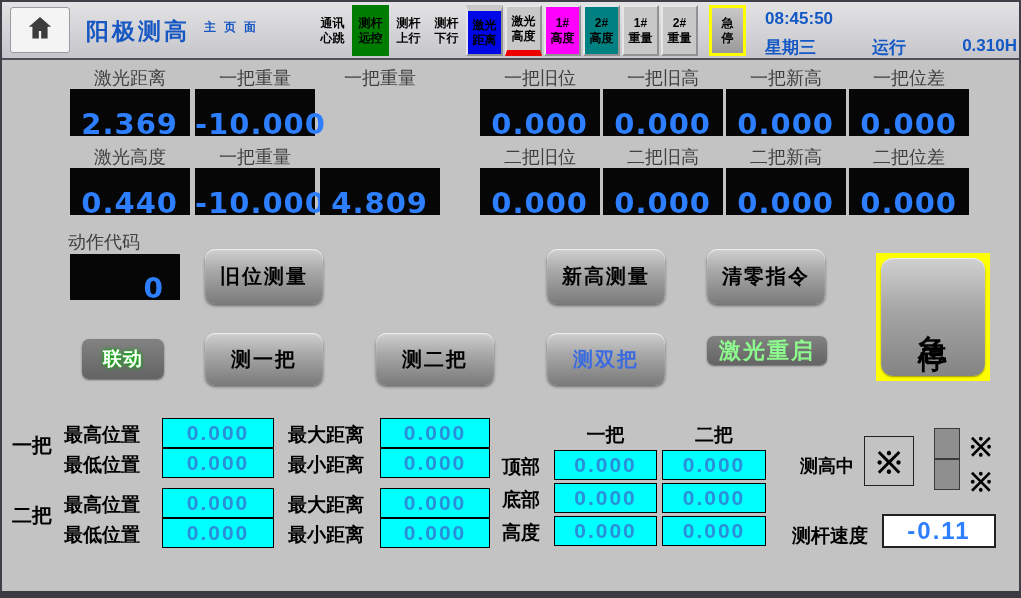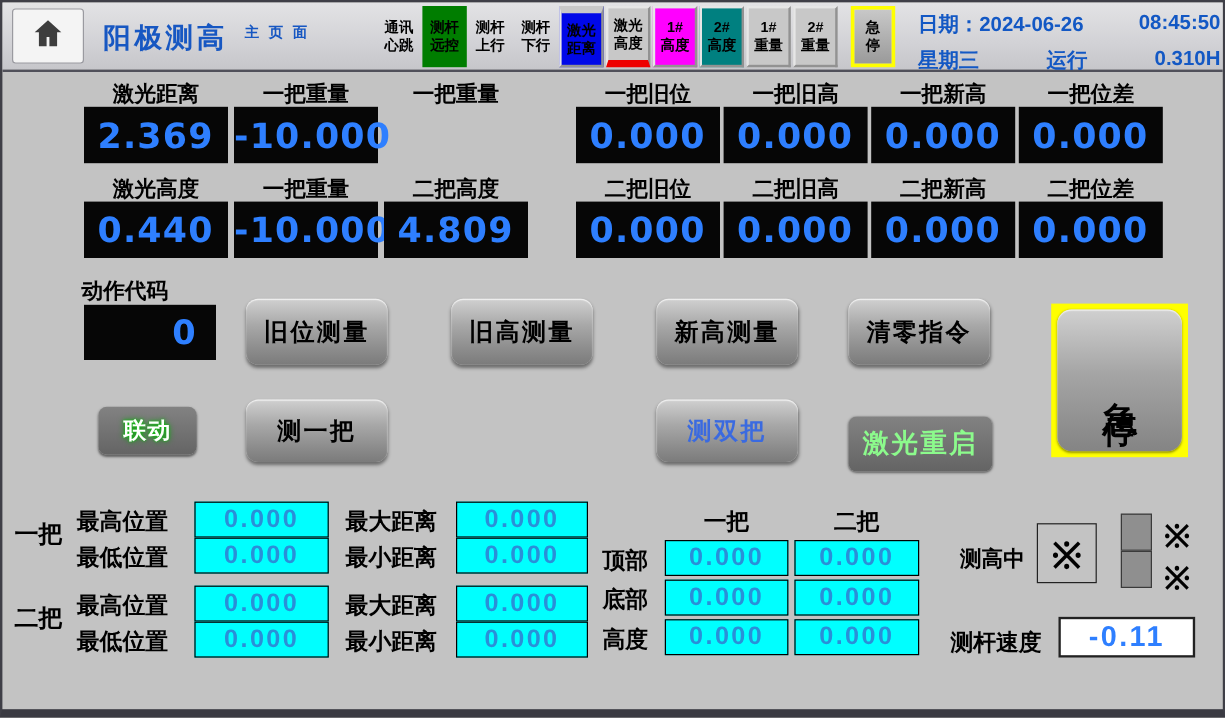--- a/index.html
+++ b/index.html
@@ -29,25 +29,25 @@
   .nav-redline { border-bottom:6px solid #ee0000; }
   .nav-magenta { background:#ff00ff; }
   .nav-teal    { background:#008080; }
   .nav-estop   { margin-left:9px; border:3px solid #ffff00; background:linear-gradient(180deg,#c8c8c8,#9a9a9a); }
   .datebox { position:absolute; left:763px; top:7px; width:252px; color:#1358c4;
              font-size:17px; font-weight:bold; }
   .dateline1 { display:flex; justify-content:space-between; }
   .dateline2 { display:flex; justify-content:space-between; margin-top:7px; }
 
   
-  .rlabel { position:absolute; width:120px; text-align:center; color:#000000;
-            font-weight:bold; font-size:18px; }
+  .rlabel { position:absolute; width:120px; text-align:center; color:#404040;
+            font-weight:normal; font-size:18px; }
   .seg { position:absolute; width:120px; height:47px; background:#060606;
          color:#2e7fff; font-size:29px; font-weight:bold; text-align:right;
-         padding:7px 12px 0 0; letter-spacing:1px; font-family:"DejaVu Sans", sans-serif; }
+         padding:18px 12px 0 0; letter-spacing:1px; font-family:"DejaVu Sans", sans-serif; }
 
   
   .gbtn { position:absolute; display:flex; align-items:center; justify-content:center;
           background:linear-gradient(180deg,#d0d0d0 0%,#a8a8a8 40%,#8b8b8b 78%,#7b7b7b 100%);
           border:none; border-radius:10px; box-shadow:0 2px 3px rgba(0,0,0,.45),
           inset 0 1px 1px rgba(255,255,255,.75); font-size:20px; font-weight:bold;
           color:#000; letter-spacing:2px; cursor:pointer; font-family:inherit; }
   .btn-blue-text { color:#3a6ae0; }
   .btn-dark { background:linear-gradient(180deg,#828282,#646464); border-radius:7px;
               box-shadow:0 1px 2px rgba(0,0,0,.5); }
@@ -115,21 +115,20 @@
       <div class="nav-btn nav-framed">1#
 重量</div>
       <div class="nav-btn nav-framed">2#
 重量</div>
       <div class="nav-btn nav-estop">急
 停</div>
     </div>
 
     <div class="datebox">
       <div class="dateline1">
-        <span>日期：2024-06-26</span>
         <span>08:45:50</span>
       </div>
       <div class="dateline2">
         <span>星期三</span>
         <span>运行</span>
         <span>0.310H</span>
       </div>
     </div>
   </div>
 
@@ -143,52 +142,51 @@
 
   <div class="seg" style="left:68px;top:87px">2.369</div>
   <div class="seg" style="left:193px;top:87px">-10.000</div>
   <div class="seg" style="left:478px;top:87px">0.000</div>
   <div class="seg" style="left:601px;top:87px">0.000</div>
   <div class="seg" style="left:724px;top:87px">0.000</div>
   <div class="seg" style="left:847px;top:87px">0.000</div>
 
   <div class="rlabel" style="left:68px;top:143px">激光高度</div>
   <div class="rlabel" style="left:193px;top:143px">一把重量</div>
-  <div class="rlabel" style="left:318px;top:143px">二把高度</div>
   <div class="rlabel" style="left:478px;top:143px">二把旧位</div>
   <div class="rlabel" style="left:724px;top:143px">二把新高</div>
   <div class="rlabel" style="left:601px;top:143px">二把旧高</div>
   <div class="rlabel" style="left:847px;top:143px">二把位差</div>
 
   <div class="seg" style="left:68px;top:166px">0.440</div>
   <div class="seg" style="left:193px;top:166px">-10.000</div>
   <div class="seg" style="left:318px;top:166px">4.809</div>
   <div class="seg" style="left:478px;top:166px">0.000</div>
   <div class="seg" style="left:601px;top:166px">0.000</div>
   <div class="seg" style="left:724px;top:166px">0.000</div>
   <div class="seg" style="left:847px;top:166px">0.000</div>
 
   <div class="rlabel" style="left:50px;top:228px;text-align:left;padding-left:16px">动作代码</div>
   <div class="seg" style="left:68px;top:252px;width:110px;height:46px;font-size:28px;padding-right:16px">0</div>
 
   <button class="gbtn" style="left:203px;top:247px;width:118px;height:55px">旧位测量</button>
-  <button class="gbtn" style="left:374px;top:247px;width:118px;height:55px">旧高测量</button>
   <button class="gbtn" style="left:545px;top:247px;width:118px;height:55px">新高测量</button>
   <button class="gbtn" style="left:705px;top:247px;width:118px;height:55px">清零指令</button>
 
   <div class="estop-wrap">
     <div class="estop-inner">
       <span class="estop-text">急停</span>
     </div>
   </div>
 
   <button class="gbtn btn-dark linkage" style="left:80px;top:337px;width:82px;height:40px">联动</button>
   <button class="gbtn" style="left:203px;top:331px;width:118px;height:52px">测一把</button>
+  <button class="gbtn" style="left:374px;top:331px;width:118px;height:52px">测二把</button>
   <button class="gbtn btn-blue-text" style="left:545px;top:331px;width:118px;height:52px">测双把</button>
-  <button class="gbtn btn-dark laser-restart" style="left:705px;top:345px;width:120px;height:46px">激光重启</button>
+  <button class="gbtn btn-dark laser-restart" style="left:705px;top:334px;width:120px;height:29px">激光重启</button>
 
   <div class="blabel" style="left:10px;top:430px;font-size:20px">一把</div>
   <div class="blabel" style="left:62px;top:420px">最高位置</div>
   <div class="cyan" style="left:160px;top:416px;width:112px">0.000</div>
   <div class="blabel" style="left:286px;top:420px">最大距离</div>
   <div class="cyan" style="left:378px;top:416px;width:110px">0.000</div>
   <div class="blabel" style="left:62px;top:450px">最低位置</div>
   <div class="cyan" style="left:160px;top:446px;width:112px">0.000</div>
   <div class="blabel" style="left:286px;top:450px">最小距离</div>
   <div class="cyan" style="left:378px;top:446px;width:110px">0.000</div>

